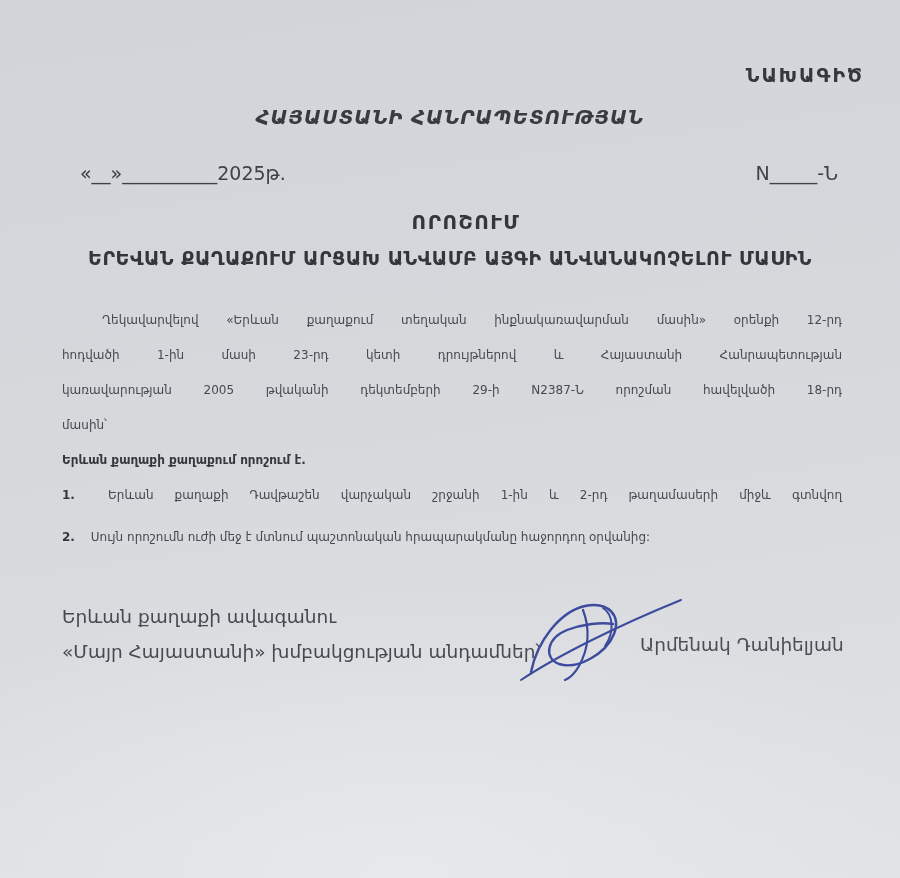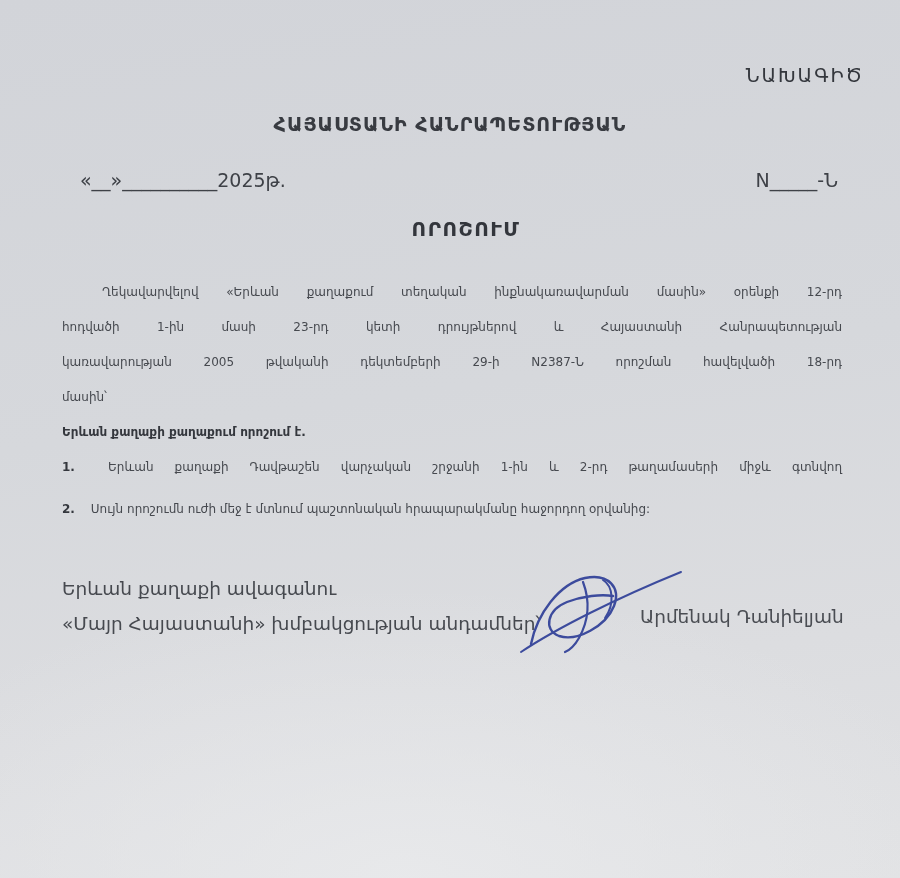--- a/index.html
+++ b/index.html
@@ -9,33 +9,34 @@
     overflow:hidden;
     font-family:"DejaVu Sans", sans-serif;
     color:#46494f;
     background:
       radial-gradient(ellipse 120% 60% at 45% 100%, rgba(233,234,236,.85) 0%, rgba(233,234,236,0) 55%),
       linear-gradient(172deg,#d2d4d9 0%,#d6d8dc 45%,#dcdde0 75%,#e1e2e4 100%);
   }
   .draft{
     text-align:right;
     padding:64px 36px 0 0;
-    font-weight:normal;
+    font-weight:bold;
     font-size:19px;
     letter-spacing:2px;
     color:#34373d;
   }
   .org{
     text-align:center;
     font-weight:bold;
     font-size:19px;
     letter-spacing:1px;
     line-height:36px;
-    margin-top:20px;
+    margin-top:13px;
     color:#383b41;
+    font-style:italic;
   }
   .meta-row{
     display:flex;
     justify-content:space-between;
     margin:27px 62px 0 80px;
     font-size:19px;
     color:#3e4147;
   }
   .title{
     text-align:center;
@@ -105,20 +106,21 @@
   <div class="org">
     <div>ՀԱՅԱՍՏԱՆԻ ՀԱՆՐԱՊԵՏՈՒԹՅԱՆ</div>
   </div>
 
   <div class="meta-row">
     <span>«__»__________2025թ.</span>
     <span>N_____-Ն</span>
   </div>
 
   <div class="title">ՈՐՈՇՈՒՄ</div>
+  <div class="subtitle">ԵՐԵՎԱՆ ՔԱՂԱՔՈՒՄ ԱՐՑԱԽ ԱՆՎԱՄԲ ԱՅԳԻ ԱՆՎԱՆԱԿՈՉԵԼՈՒ ՄԱՍԻՆ</div>
 
   <div class="body-block">
     <div class="jline indent">Ղեկավարվելով «Երևան քաղաքում տեղական ինքնակառավարման մասին» օրենքի 12-րդ</div>
     <div class="jline">հոդվածի 1-ին մասի 23-րդ կետի դրույթներով և Հայաստանի Հանրապետության</div>
     <div class="jline">կառավարության 2005 թվականի դեկտեմբերի 29-ի N2387-Ն որոշման հավելվածի 18-րդ</div>
     <div class="line">մասին՝</div>
 
     <div class="bold-line">Երևան քաղաքի քաղաքում որոշում է.</div>
 
     <div class="item">

